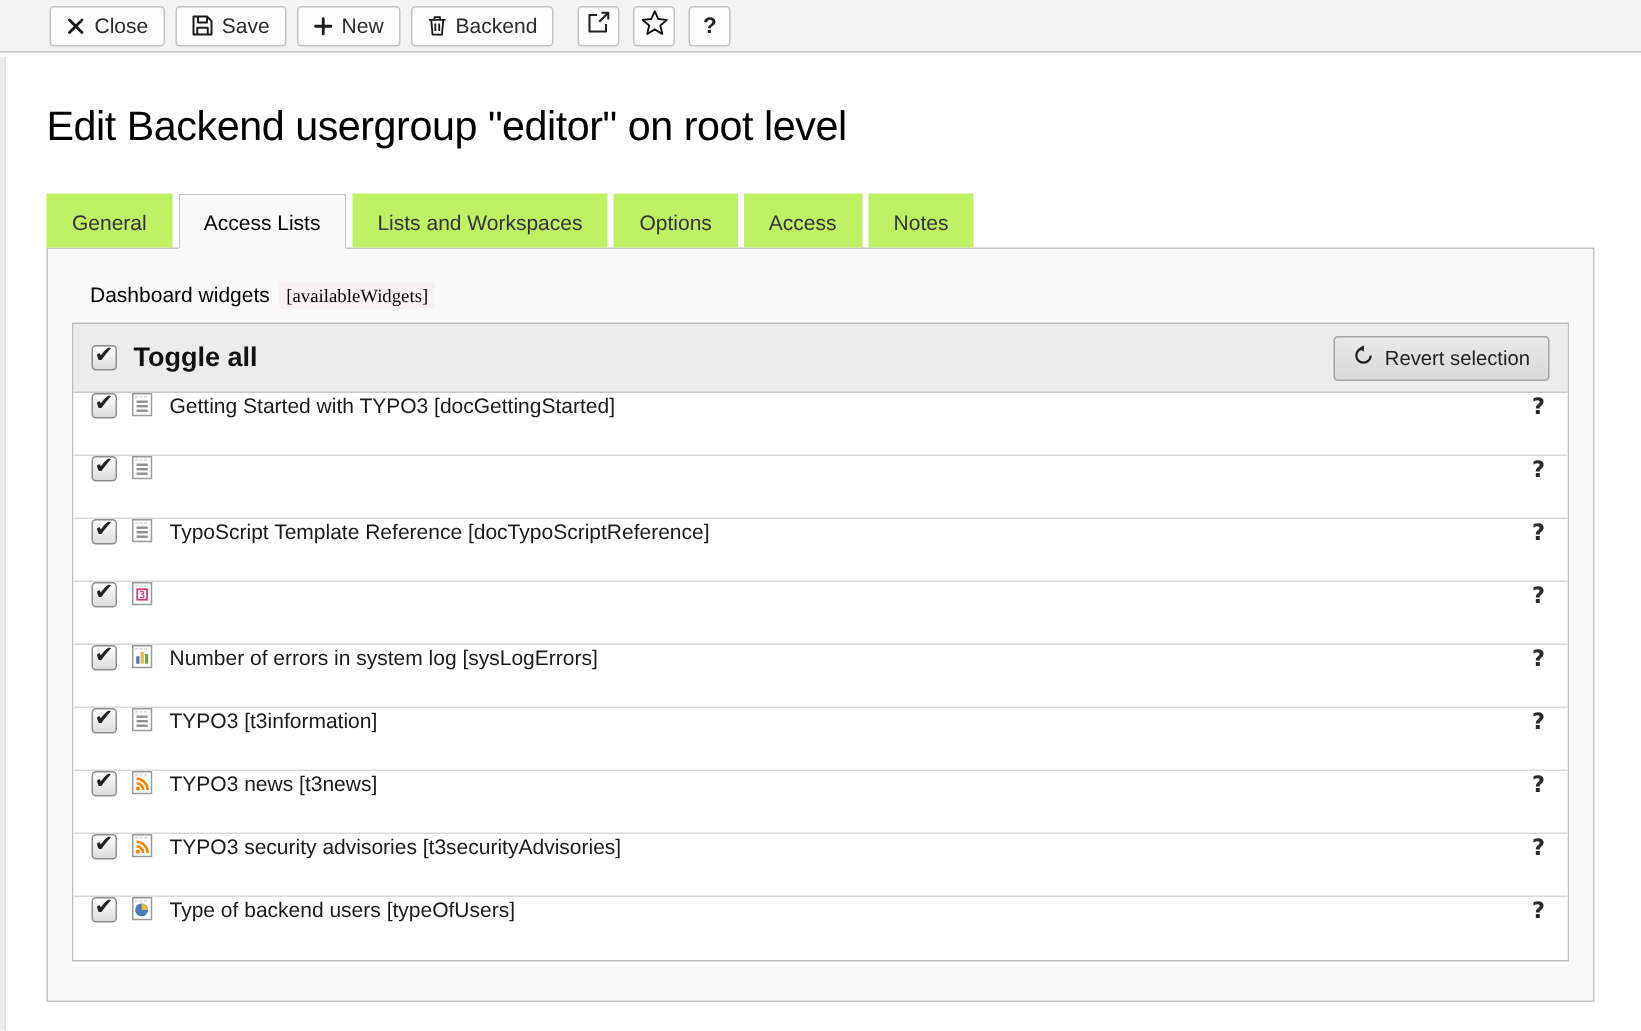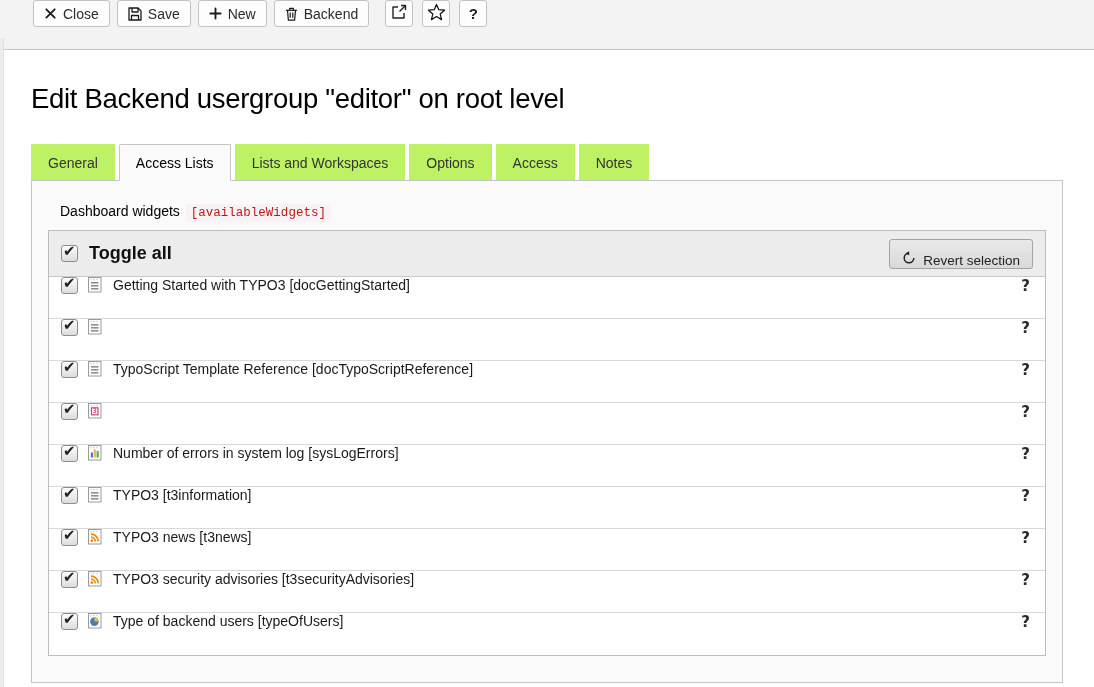--- a/index.html
+++ b/index.html
@@ -6,22 +6,22 @@
   html,body { margin:0; padding:0; }
   body {
     width:1094px; height:687px; overflow:hidden; position:relative;
     background:#fff; font-family:"Liberation Sans", sans-serif; color:#1a1a1a;
   }
   
   .left-edge { position:absolute; left:0; top:38px; bottom:0; width:4px; background:#ececec; border-right:1px solid #e0e0e0; }
 
   
   .docheader {
-    height:50px; background:#f3f3f3; border-bottom:1px solid #c6c6c6;
-    display:flex; align-items:flex-start; padding:0 32px 0 33px;
+    height:35px; background:#f3f3f3; border-bottom:1px solid #c6c6c6;
+    display:flex; align-items:center; padding:0 32px 0 33px;
   }
   .btn {
     display:inline-flex; align-items:center; gap:6px; height:27px;
     background:#fdfdfd; border:1px solid #c3c3c3; border-radius:3px;
     padding:0 10px; font-size:14px; color:#2b2b2b; margin-right:7px; cursor:pointer;
     font-family:"Liberation Sans", sans-serif;
   }
   .btn svg { display:block; }
   .spacer { margin-left:auto; }
   .icon-btn {
@@ -49,22 +49,22 @@
   }
 
   
   .panel {
     background:#fafafa; border:1px solid #c5c5c5; padding:16px; min-height:503px;
     position:relative; z-index:1;
   }
   .field-label { font-size:14px; margin:6px 0 10px; color:#000; }
   .field-label b { font-weight:normal;margin-left:12px; }
   .code-key {
-    font-family:Liberation Mono, monospace; font-size:12.5px;
-    color:#b91c1c; background:#f9f2f4; padding:2px 5px; border-radius:2px; margin-left:6px;
+    font-family:Liberation Serif, serif; font-size:12.5px;
+    color:#000000; background:#f9f2f4; padding:2px 5px; border-radius:2px; margin-left:6px;
   }
 
   
   .widget-list { border:1px solid #bdbdbd; background:#fff; }
   .list-header {
     height:46px; background:#ececec; border-bottom:1px solid #c9c9c9;
     display:flex; align-items:center; padding:0 12px;
   }
   .list-header .hdr-label { font-weight:bold; font-size:18px; margin-left:11px; color:#111; }
   .row {
@@ -81,21 +81,21 @@
     color:#222; font-family:"DejaVu Sans", sans-serif;
   }
   .type-icon { width:16px; height:16px; flex:none; margin:0 10px 0 9px; }
   .type-icon svg { display:block; }
   .row-label { font-size:14px; color:#1a1a1a; white-space:nowrap; }
   .help {
     margin-left:auto; font-size:15px; font-weight:bold; color:#2a2a2a; cursor:pointer;
     font-family:"DejaVu Sans", sans-serif; padding:0 3px;
   }
   .revert-btn {
-    margin-left:auto; display:inline-flex; align-items:flex-end; gap:7px; height:30px;
+    margin-left:auto; display:inline-flex; align-items:center; gap:7px; height:30px;
     background:linear-gradient(#e9e9e9,#d9d9d9); border:1px solid #a3a3a3; border-radius:3px;
     padding:0 12px; font-size:13.5px; color:#222; cursor:pointer;
     font-family:"Liberation Sans", sans-serif;
   }
 </style>
 </head>
 <body>
 
 <div class="left-edge"></div>
 

